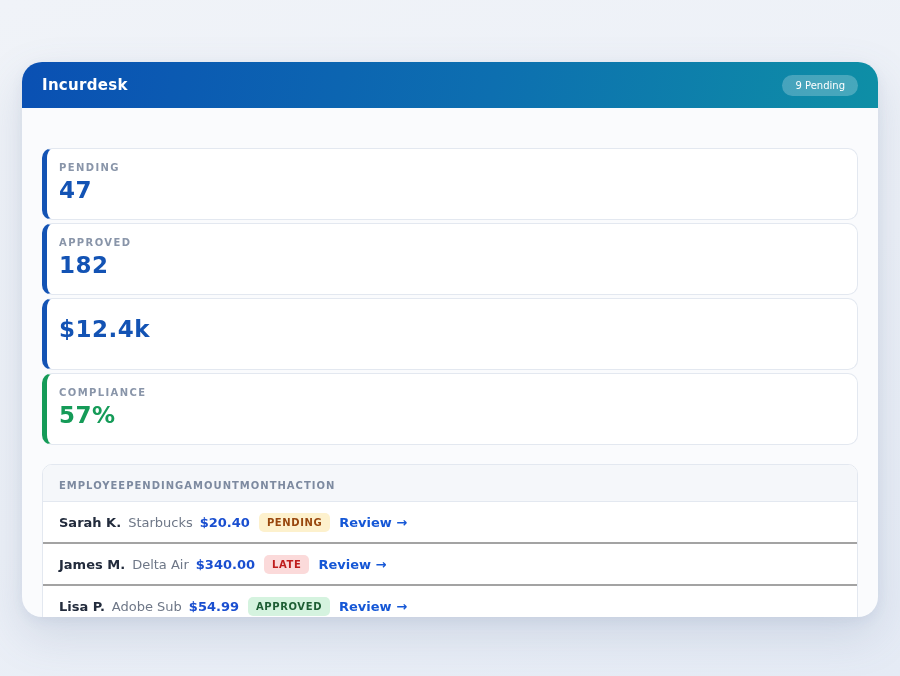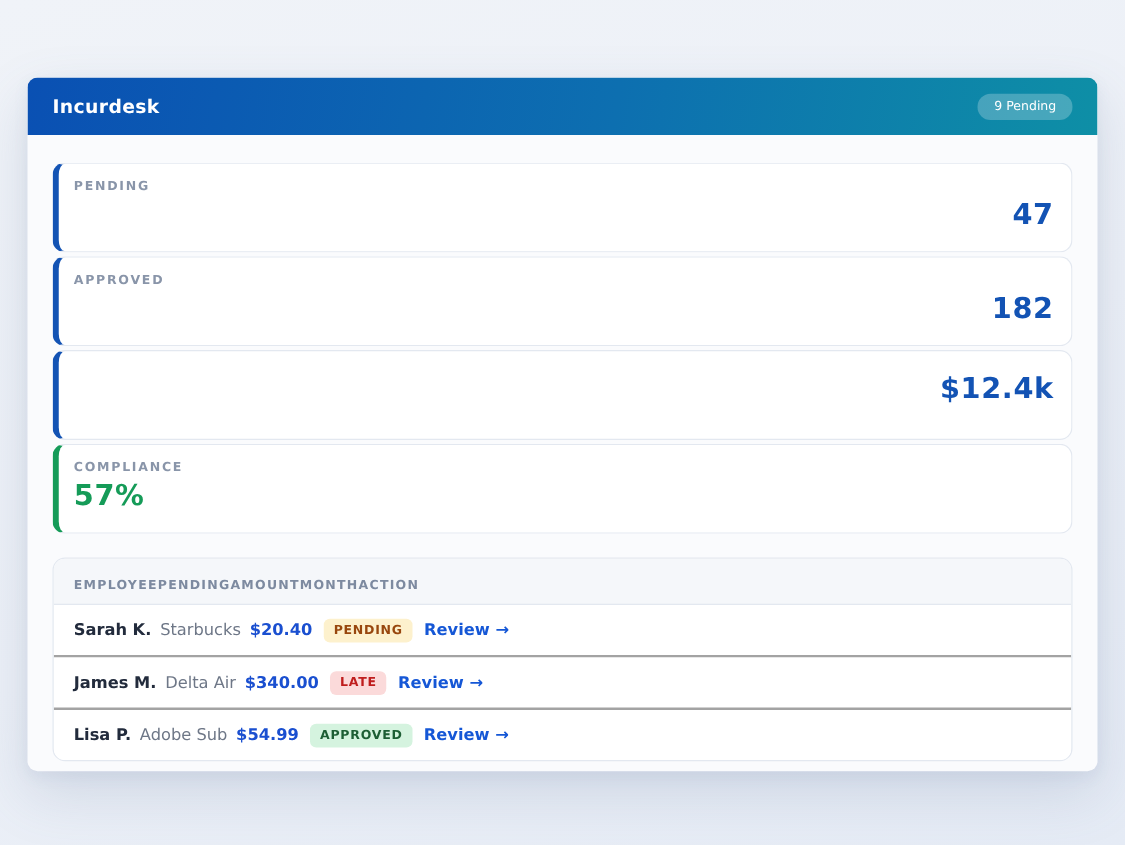--- a/index.html
+++ b/index.html
@@ -9,21 +9,21 @@
     font-family: "DejaVu Sans", "Liberation Sans", sans-serif;
   }
   body {
     background: linear-gradient(160deg, #f0f3f8 0%, #ecf0f7 55%, #e5ebf5 100%);
   }
   .app {
     position: absolute;
     left: 22px; top: 62px;
     width: 856px; height: 555px;
     background: #fafbfd;
-    border-radius: 8px;
+    border-radius: 20px;
     box-shadow: 0 18px 45px rgba(90, 110, 150, 0.18), 0 4px 12px rgba(90,110,150,0.08);
     overflow: hidden;
     box-sizing: border-box;
   }
   .app-header {
     height: 46px;
     background: linear-gradient(100deg, #0a50b3 0%, #0d6fb0 55%, #0e8fa6 100%);
     display: flex;
     align-items: center;
     justify-content: space-between;
@@ -37,21 +37,21 @@
   }
   .pending-badge {
     background: rgba(255, 255, 255, 0.24);
     color: #ffffff;
     font-size: 10px;
     font-weight: 400;
     padding: 5px 13px;
     border-radius: 999px;
   }
   .content {
-    padding: 22px 20px 0 20px;
+    padding: 40px 20px 0 20px;
   }
   .stat-card {
     box-sizing: border-box;
     height: 72px;
     background: #ffffff;
     border: 1px solid #e3e8f0;
     border-left: 5px solid #1353b4;
     border-radius: 10px;
     padding: 13px 14px 0 12px;
     margin-bottom: 3px;
@@ -62,21 +62,21 @@
     color: #8995a9;
     letter-spacing: 1.4px;
   }
   .stat-value {
     margin-top: 4px;
     font-size: 23px;
     font-weight: 700;
     letter-spacing: 0.5px;
   }
   .stat-card[data-accent="blue"]  { border-left-color: #1353b4; }
-  .stat-card[data-accent="blue"] .stat-value  { color: #1353b4; text-align: right; }
+  .stat-card[data-accent="blue"] .stat-value  { color: #1353b4; }
   .stat-card[data-accent="green"] { border-left-color: #159b58; }
   .stat-card[data-accent="green"] .stat-value { color: #159b58; }
 
   .table-card {
     margin-top: 19px;
     background: #ffffff;
     border: 1px solid #e3e8f0;
     border-radius: 10px;
     overflow: hidden;
   }

